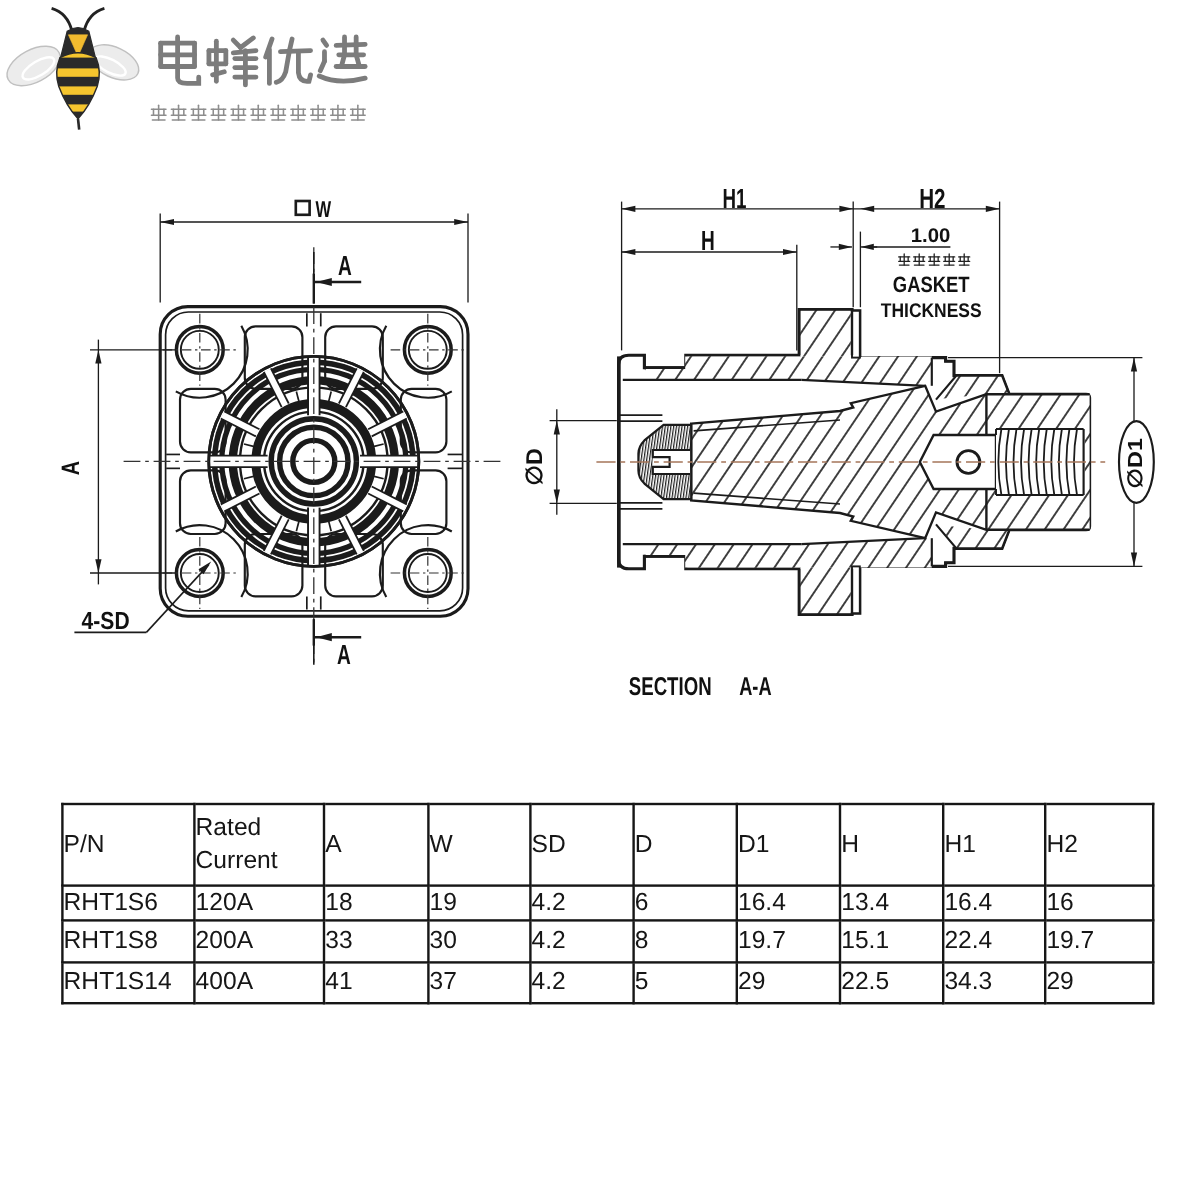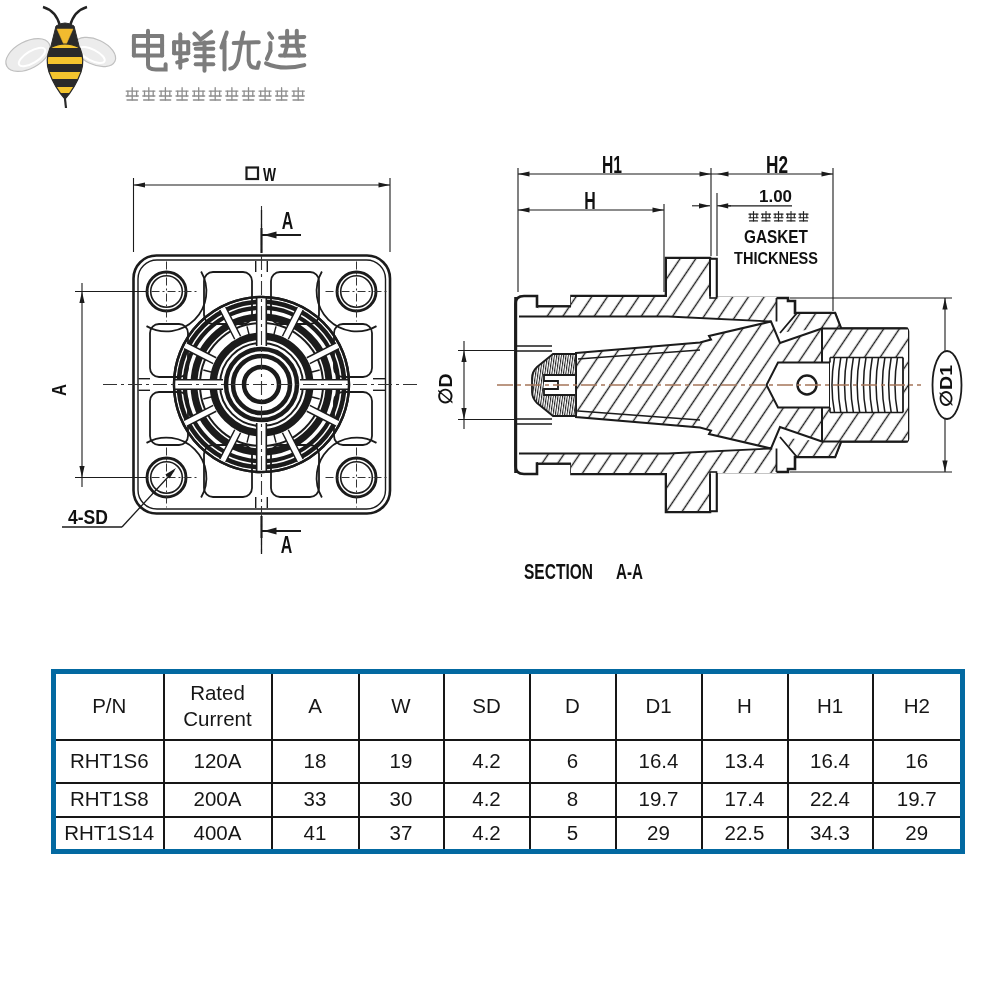--- a/index.html
+++ b/index.html
@@ -1,17 +1,17 @@
 <!DOCTYPE html>
 <html><head><meta charset="utf-8"><style>
 html,body{margin:0;padding:0;background:#fff;width:1000px;height:1000px;overflow:hidden}
 *{box-sizing:border-box}
 #pg{position:relative;width:1000px;height:1000px;font-family:"Liberation Sans",sans-serif;background:#fff}
 #pg>svg{position:absolute;left:0;top:0}
-table{position:absolute;left:51px;top:669px;border-collapse:collapse;table-layout:fixed;width:908px;font-size:20.5px;color:#161616;text-align:center;border:5px solid #0369a1}
+table{position:absolute;left:51px;top:669px;border-collapse:collapse;table-layout:fixed;width:908px;font-size:20.5px;color:#161616;text-align:left;border:1px solid #0369a1}
 td{border:2px solid #161616;padding:0;vertical-align:middle;line-height:1.3}
 </style></head><body>
 <div id="pg">
 <svg width="1000" height="1000" viewBox="0 0 1000 1000">
       <defs>
 <pattern id="hat" patternUnits="userSpaceOnUse" width="13" height="13" patternTransform="rotate(-56)">
 <rect width="13" height="13" fill="white"></rect>
           <line x1="0" y1="6.5" x2="13" y2="6.5" stroke="#1e1e1e" stroke-width="1.4"></line>
         </pattern>
 <pattern id="fine" patternUnits="userSpaceOnUse" width="2.3" height="2.3" patternTransform="rotate(8)">
@@ -430,41 +430,41 @@
           <td>Rated<br>Current</td>
           <td>A</td>
           <td>W</td>
           <td>SD</td>
           <td>D</td>
           <td>D1</td>
           <td>H</td>
           <td>H1</td>
           <td>H2</td>
         </tr>
-        <tr style="height:43px">
+        <tr style="height:29px">
           <td>RHT1S6</td>
           <td>120A</td>
           <td>18</td>
           <td>19</td>
           <td>4.2</td>
           <td>6</td>
           <td>16.4</td>
           <td>13.4</td>
           <td>16.4</td>
           <td>16</td>
         </tr>
         <tr style="height:34.5px">
           <td>RHT1S8</td>
           <td>200A</td>
           <td>33</td>
           <td>30</td>
           <td>4.2</td>
           <td>8</td>
           <td>19.7</td>
-          <td>17.4</td>
+          <td>15.1</td>
           <td>22.4</td>
           <td>19.7</td>
         </tr>
         <tr style="height:34.5px">
           <td>RHT1S14</td>
           <td>400A</td>
           <td>41</td>
           <td>37</td>
           <td>4.2</td>
           <td>5</td>

